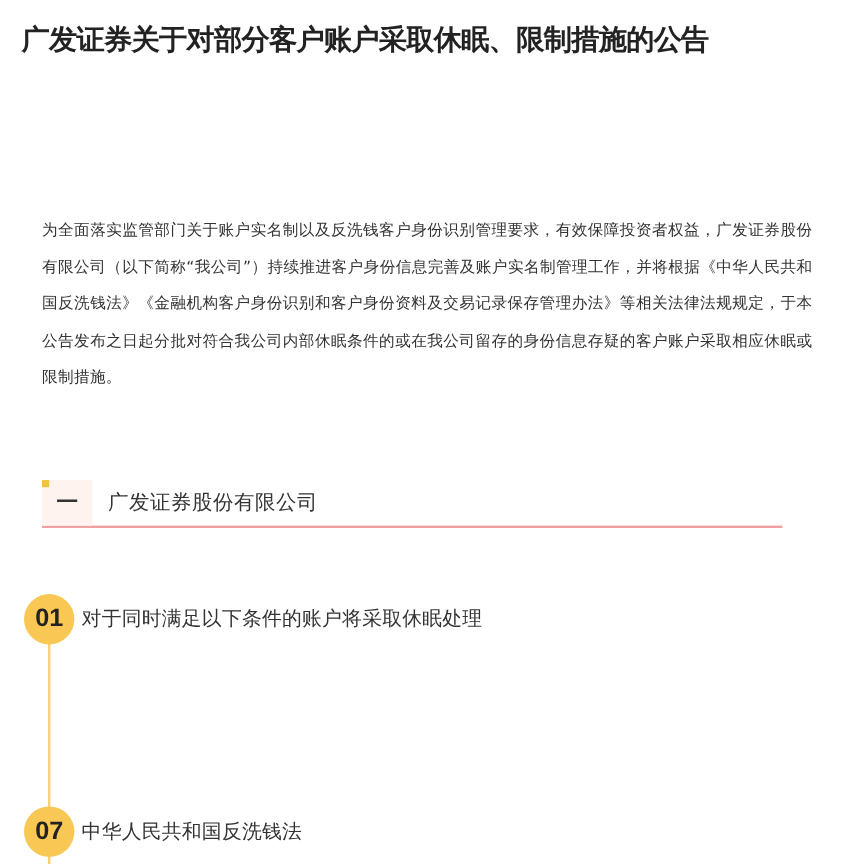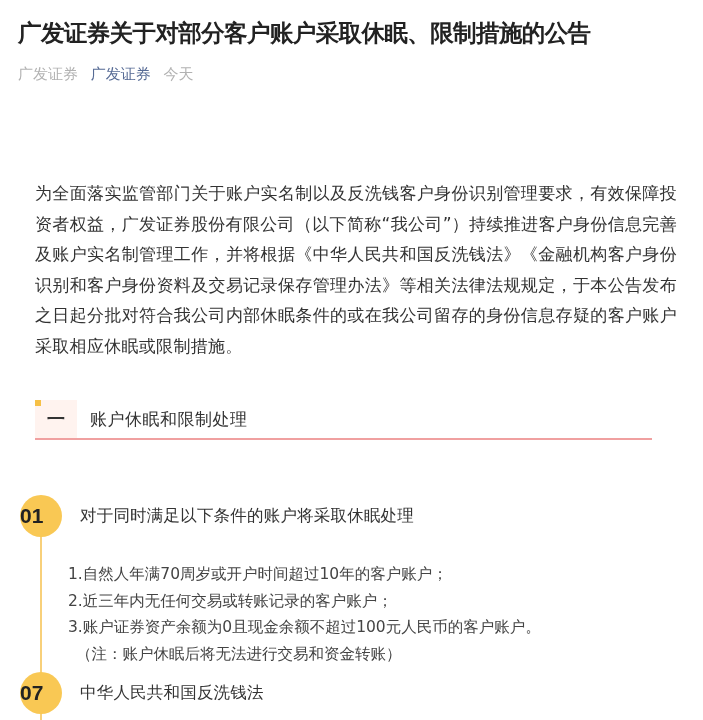--- a/index.html
+++ b/index.html
@@ -45,21 +45,21 @@
       top: 123px;
       font-size: 17px;
       line-height: 26px;
       color: #333;
     }
     .para {
       position: absolute;
       left: 35px;
       top: 178px;
       width: 642px;
-      font-size: 17px;
+      font-size: 13px;
       line-height: 30.6px;
       color: #333;
       text-align: justify;
       letter-spacing: 0.3px;
     }
 
     .section-head {
       position: absolute;
       left: 35px;
       top: 400px;
@@ -123,33 +123,32 @@
       left: 0;
       top: 0;
       width: 42px;
       height: 42px;
       border-radius: 50%;
       background: #f9c854;
       color: #222;
       font-weight: bold;
       font-size: 21px;
       line-height: 42px;
-      text-align: left;
+      text-align: center;
       font-family: "Liberation Sans", sans-serif;
     }
     .step-title {
       position: absolute;
       left: 48px;
       top: 9px;
       font-size: 16.5px;
       line-height: 24px;
       color: #333;
       white-space: nowrap;
       letter-spacing: 0.2px;
-      margin-left: 12px;
     }
     .step1 { top: 495px; }
     .step2 { top: 672px; }
 
     .list {
       position: absolute;
       left: 68px;
       top: 561px;
       font-size: 15.5px;
       line-height: 26.5px;
@@ -159,49 +158,38 @@
     .list li { list-style: none; }
     .list .note { padding-left: 8px; }
   </style>
 </head>
 <body>
 
 <div class="page">
 
   <h1 class="title">广发证券关于对部分客户账户采取休眠、限制措施的公告</h1>
 
-  <div class="meta">
-    <span class="source">广发证券</span>
-    <span class="author">广发证券</span>
-    <span class="time">今天</span>
-  </div>
 
 
   <p class="para">为全面落实监管部门关于账户实名制以及反洗钱客户身份识别管理要求，有效保障投资者权益，广发证券股份有限公司（以下简称“我公司”）持续推进客户身份信息完善及账户实名制管理工作，并将根据《中华人民共和国反洗钱法》《金融机构客户身份识别和客户身份资料及交易记录保存管理办法》等相关法律法规规定，于本公告发布之日起分批对符合我公司内部休眠条件的或在我公司留存的身份信息存疑的客户账户采取相应休眠或限制措施。</p>
 
   <div class="section-head">
     <div class="section-badge">
       <div class="corner"></div>
       <div class="num">一</div>
     </div>
-    <div class="section-title">账户休眠和限制处理</div>
+    <div class="section-title">广发证券股份有限公司</div>
   </div>
 
   <div class="timeline-line"></div>
 
   <div class="step step1">
     <div class="step-circle">01</div>
     <div class="step-title">对于同时满足以下条件的账户将采取休眠处理</div>
   </div>
 
-  <ul class="list">
-    <li>1.自然人年满70周岁或开户时间超过10年的客户账户；</li>
-    <li>2.近三年内无任何交易或转账记录的客户账户；</li>
-    <li>3.账户证券资产余额为0且现金余额不超过100元人民币的客户账户。</li>
-    <li class="note">（注：账户休眠后将无法进行交易和资金转账）</li>
-  </ul>
 
   <div class="step step2">
     <div class="step-circle">07</div>
     <div class="step-title">中华人民共和国反洗钱法</div>
   </div>
 
 </div>
 
 </body></html>

